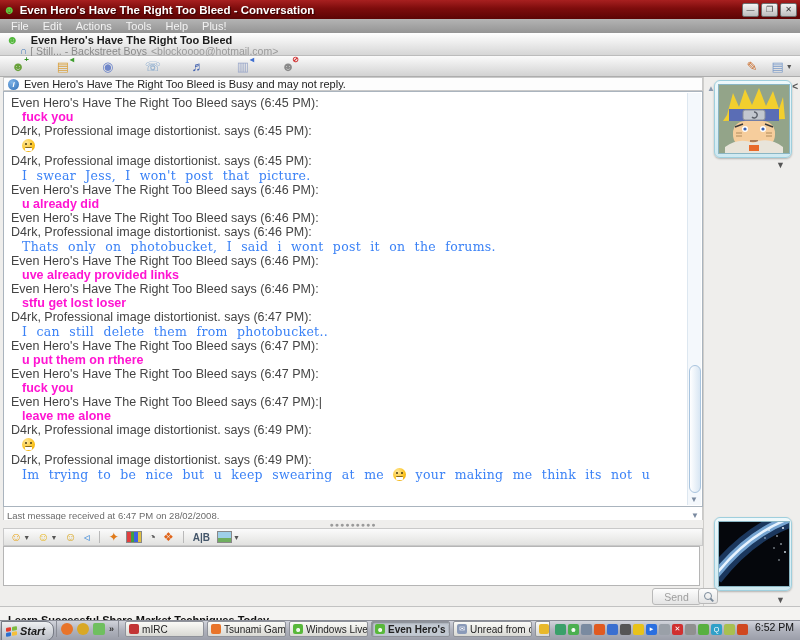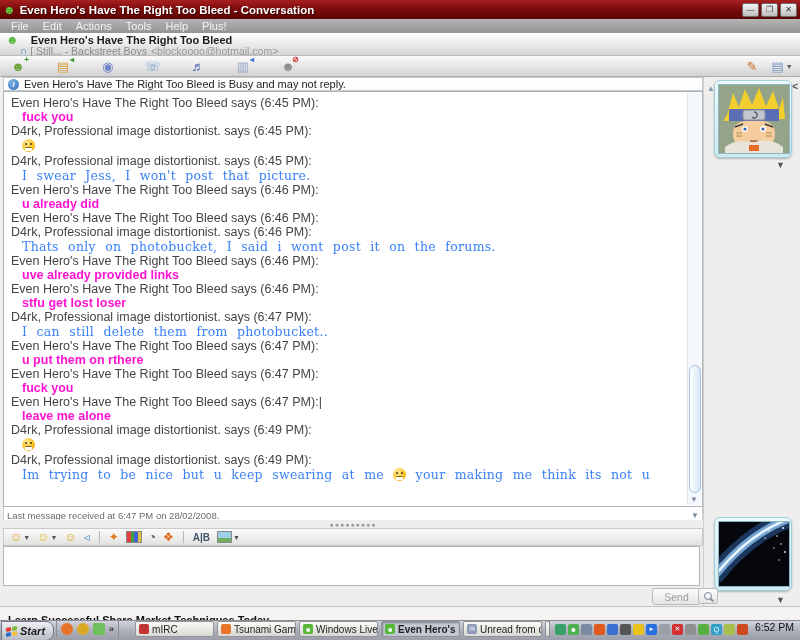--- a/index.html
+++ b/index.html
@@ -156,21 +156,21 @@
     display:flex;align-items:center;gap:3px;}
   .start-btn .lbl{font-weight:bold;font-style:italic;font-size:11px;color:#1c1c1c;}
   .flag{display:inline-grid;grid-template-columns:5px 5px;grid-template-rows:4px 4px;
     gap:1px;transform:skewY(-8deg);}
   .flag div{border-radius:1px;}
   .ql{display:flex;align-items:center;gap:4px;padding:0 4px;
     border-left:1px solid #8a8d96;border-right:1px solid #8a8d96;height:16px;}
   .ql-ic{width:12px;height:12px;border-radius:50%;}
   .ql-sq{border-radius:2px;}
   .ql-more{color:#333;font-size:9px;font-weight:bold;}
-  .tbtns{display:flex;gap:3px;margin-left:16px;flex:1;overflow:hidden;}
+  .tbtns{display:flex;gap:3px;margin-left:6px;flex:1;overflow:hidden;}
   .tbtn{width:79px;height:16px;border:1px solid #8f929a;border-radius:2px;
     background:linear-gradient(180deg,#fafaf7,#d9d9d4);
     display:flex;align-items:center;gap:3px;padding:0 3px;box-sizing:border-box;
     font-size:10px;color:#222;white-space:nowrap;overflow:hidden;flex:none;}
   .tbtn.active{background:#c2c9d2;box-shadow:inset 1px 1px 2px rgba(0,0,0,.35);font-weight:bold;}
   .tbtn .tic{width:10px;height:10px;flex:none;border-radius:2px;
     display:flex;align-items:center;justify-content:center;font-size:7px;color:#fff;}
   .tray{display:flex;align-items:center;gap:2px;padding:0 5px;
     border-left:1px solid #8a8d96;height:16px;}
   .tray-ic{width:11px;height:11px;border-radius:2px;display:flex;align-items:center;

